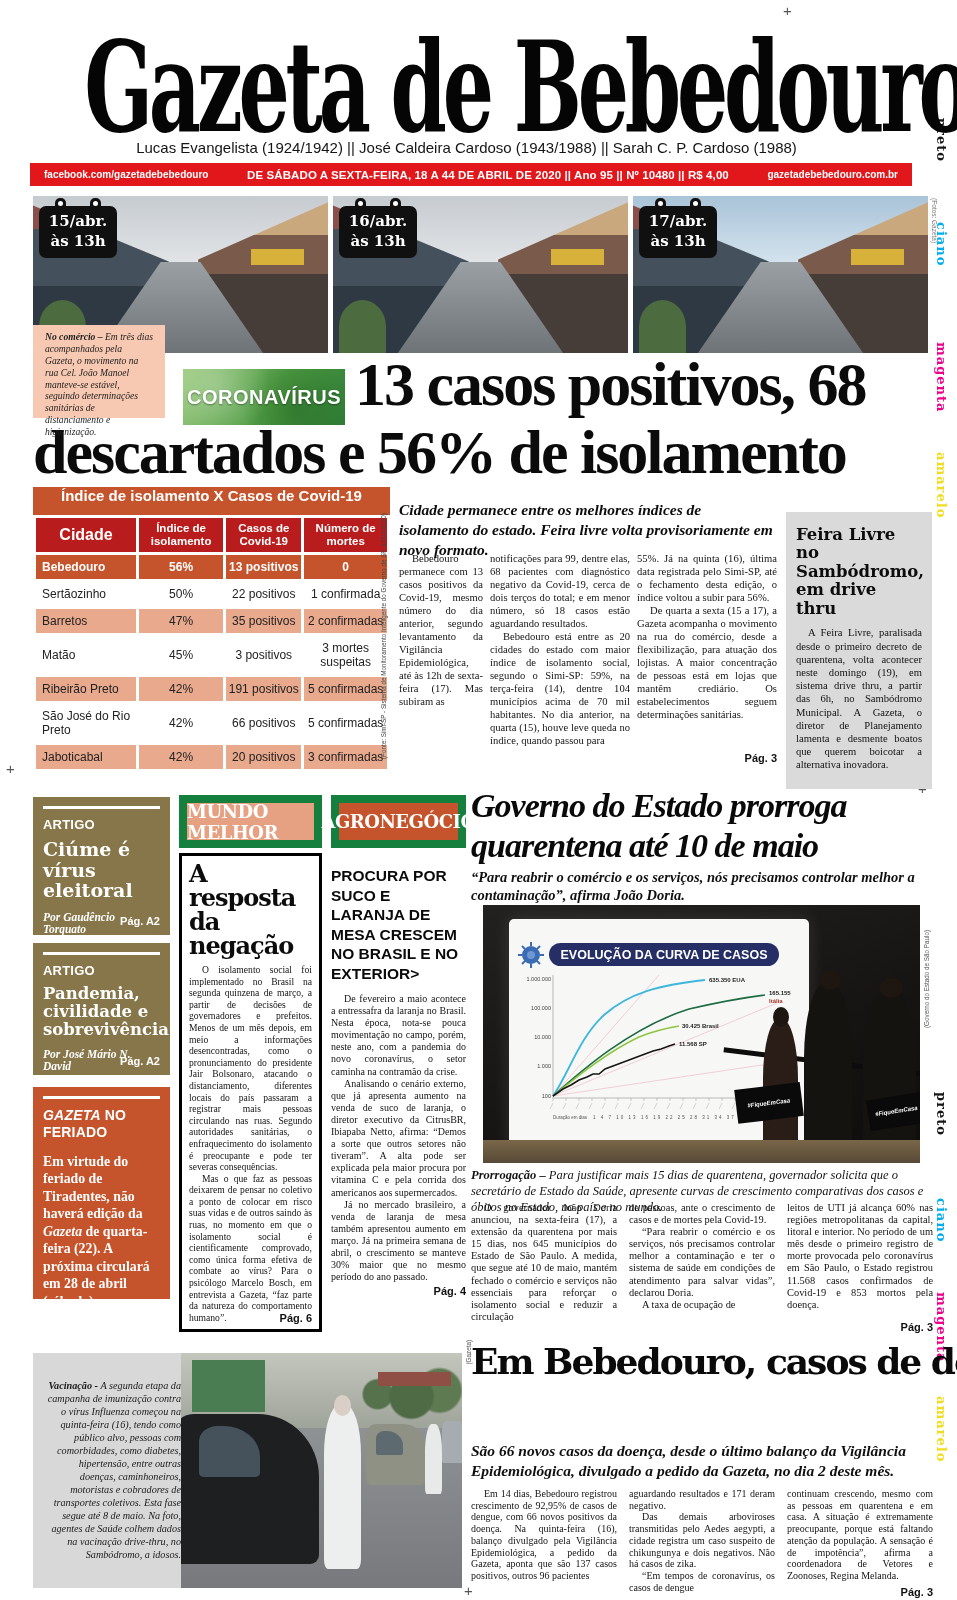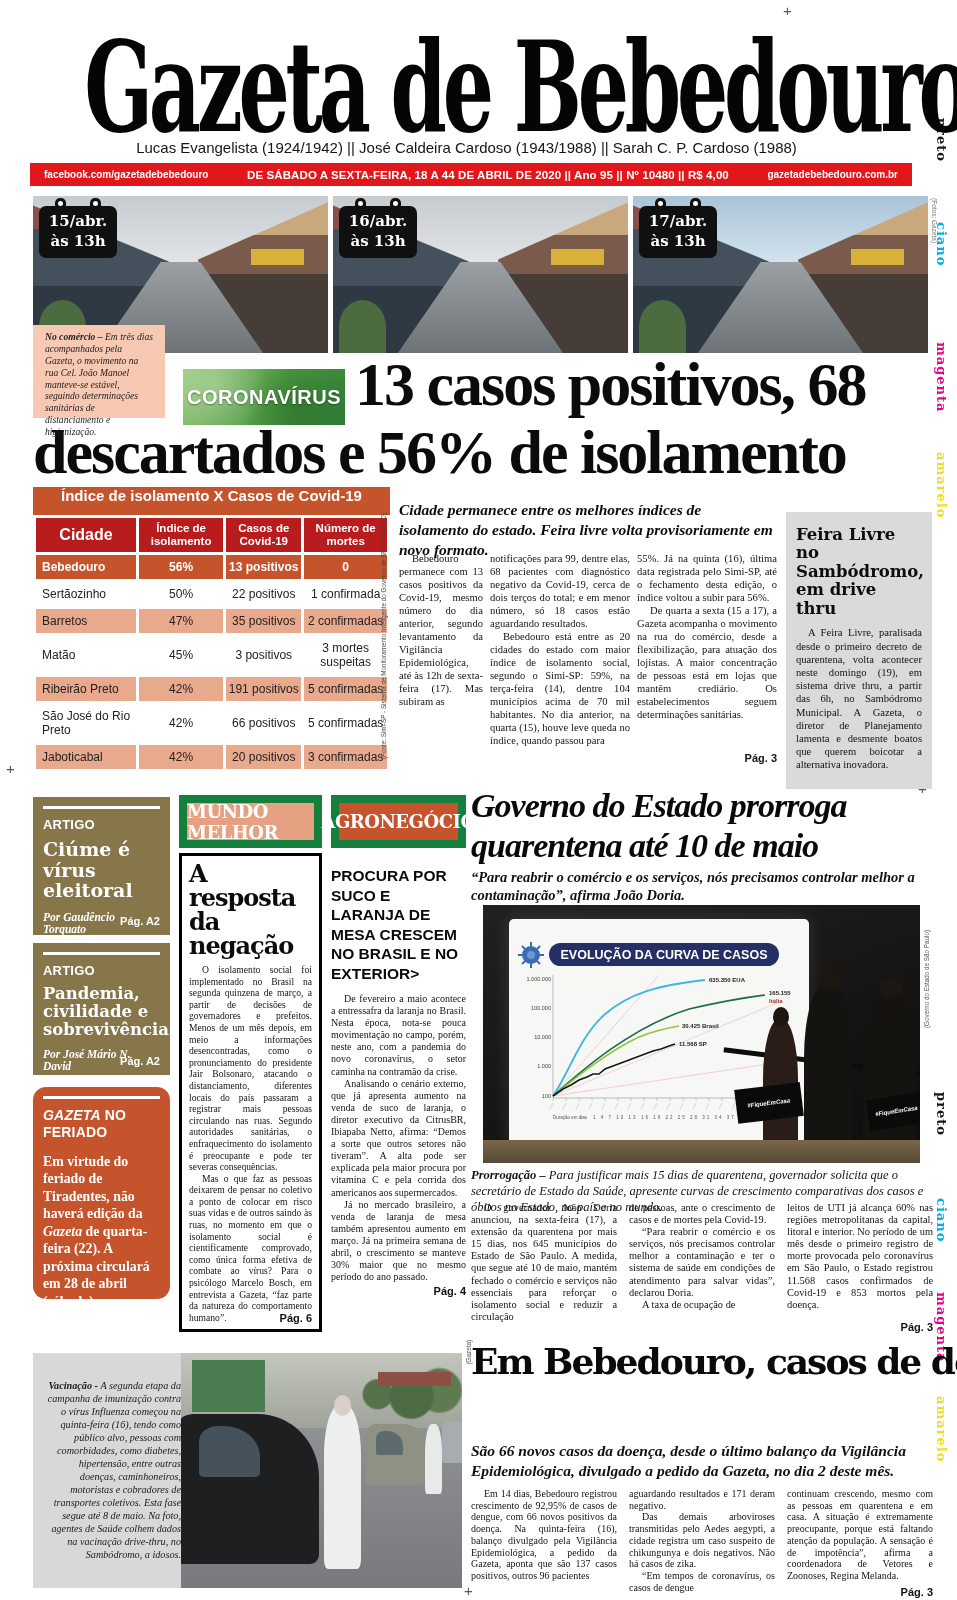--- a/index.html
+++ b/index.html
@@ -390,21 +390,21 @@
     <h3>Ciúme é vírus eleitoral</h3>
     <div class="by">Por Gaudêncio Torquato</div>
     <span class="pg">Pág. A2</span>
   </div>
   <div class="stackbox olive" id="artigo2" style="top:943px;height:132px;">
     <div class="kick">ARTIGO</div>
     <h3>Pandemia, civilidade e sobrevivência</h3>
     <div class="by">Por José Mário N. David</div>
     <span class="pg">Pág. A2</span>
   </div>
-  <div class="stackbox orangebg" id="feriado-box" style="top:1087px;height:212px;border-radius:13px;">
+  <div class="stackbox orangebg" id="feriado-box" style="top:1087px;height:212px;">
     <div class="kick"><i>GAZETA</i><span> NO FERIADO</span></div>
     <div class="bodytx"><span>Em virtude do feriado de Tiradentes, não haverá edição da </span><i>Gazeta</i><span> de quarta-feira (22). A próxima circulará em 28 de abril (sábado).</span></div>
   </div>
 
   <div class="seclabel" id="mm-label">
     <span>MUNDO MELHOR</span>
   </div>
   <div class="abs" id="mm-box">
     <h2>A resposta da negação</h2>
     <div class="newsp">

